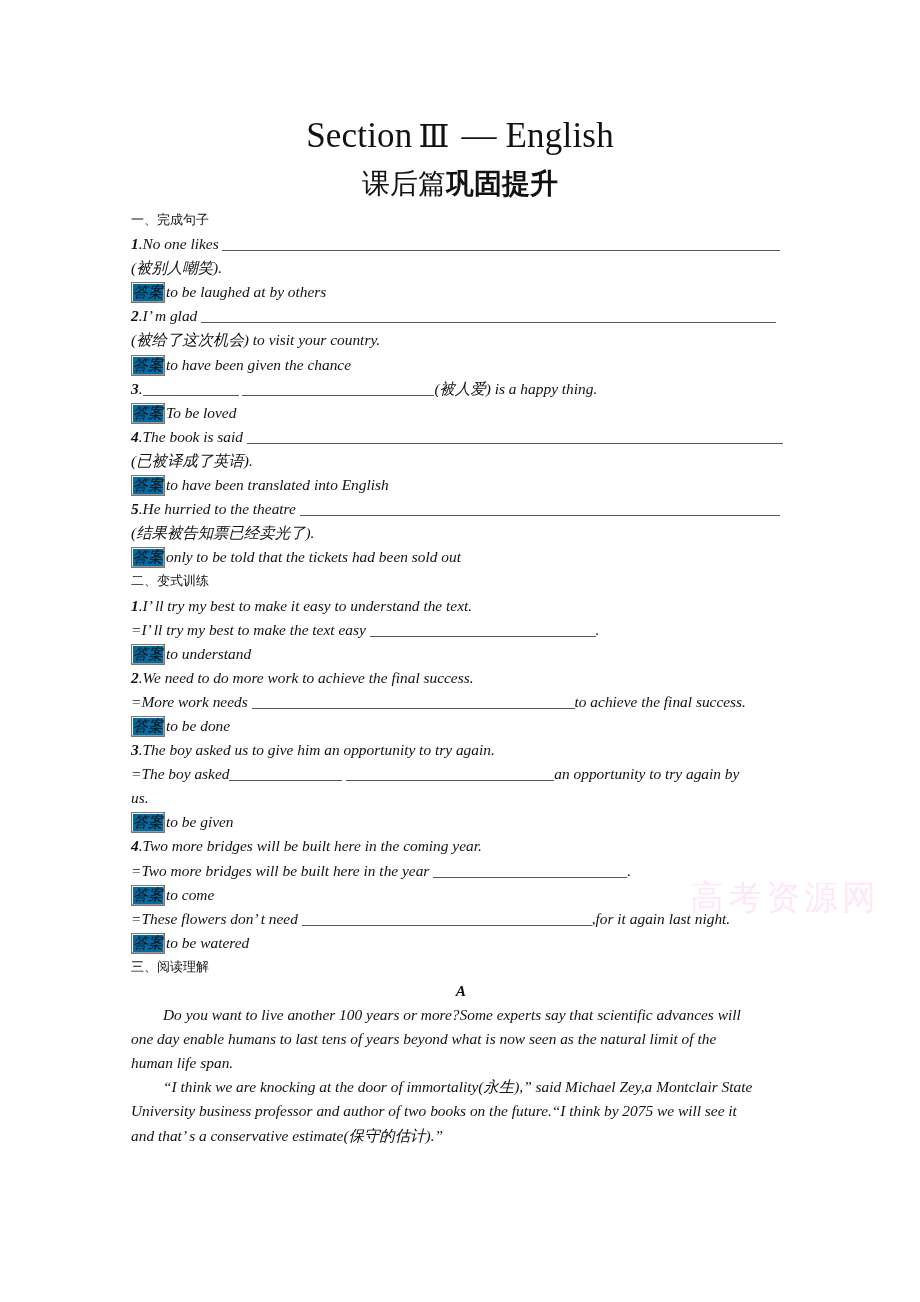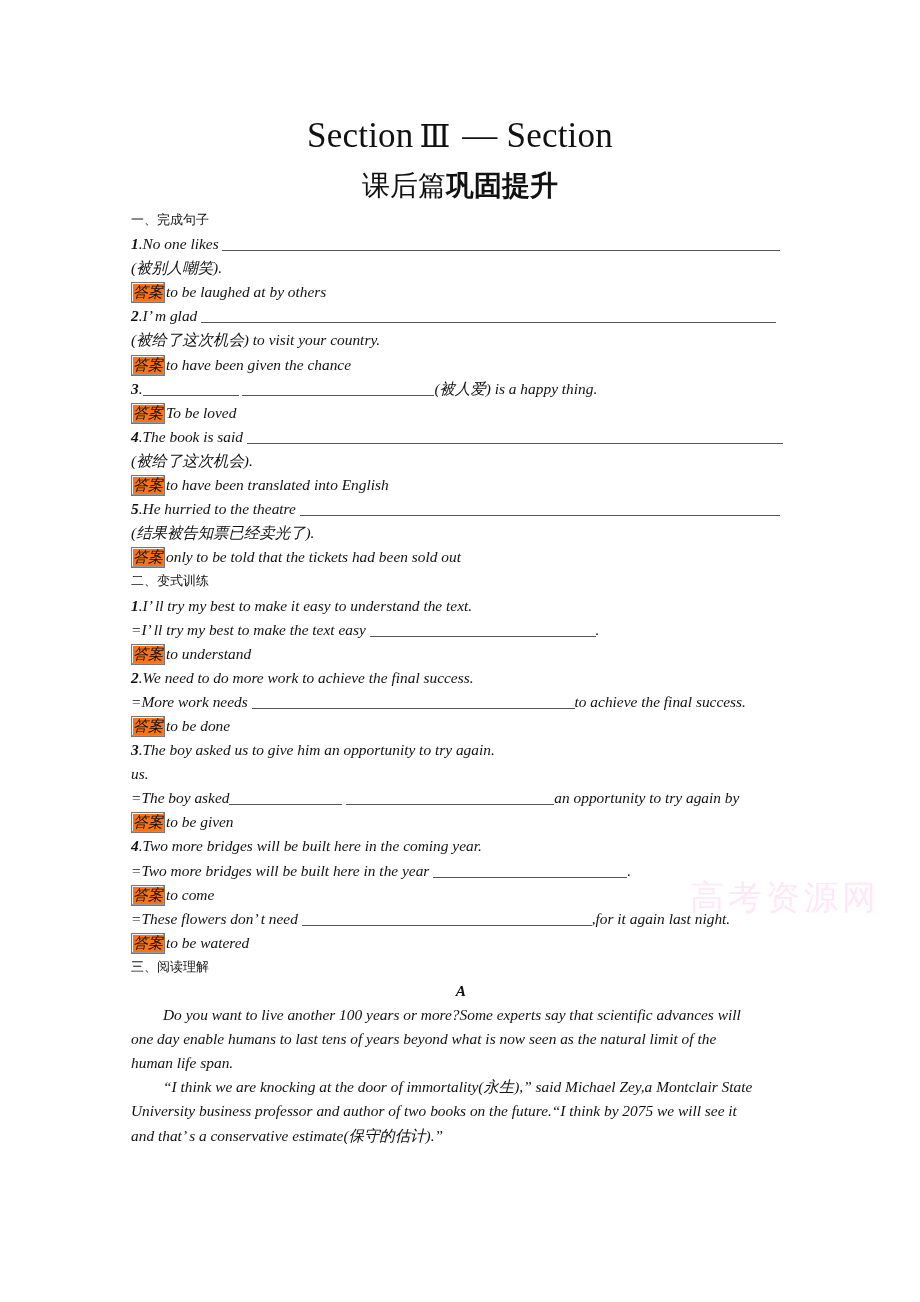--- a/index.html
+++ b/index.html
@@ -10,58 +10,58 @@
     }
     .page { position: absolute; left: 0; top: 0; width: 920px; height: 1302px; }
     .title {
       position: absolute; left: 0; top: 113px; width: 920px; text-align: center;
       font-size: 35px; line-height: 46px; letter-spacing: 0.2px;
     }
     .title .roman { font-size: 32px; margin: 0 10px 0 6px; letter-spacing: 2px; }
     .subtitle {
       position: absolute; left: 0; top: 166px; width: 920px; text-align: center;
       font-size: 28px; line-height: 40px;
-      font-family: Liberation Serif, serif;
+      font-family: Liberation Mono, monospace;
     }
     .subtitle .light { font-weight: normal; }
     .subtitle .bold { font-weight: bold; }
     .content { position: absolute; left: 131px; top: 208px; width: 660px; }
     .line {
       height: 24.1px; line-height: 24px; font-size: 15.4px; white-space: nowrap;
       position: relative;
       font-style: italic;
     }
     .section-h {
       font-family: "DejaVu Sans", sans-serif; font-size: 13px; height: 24.1px; line-height: 24px;
     }
     .num { font-weight: bold; }
     .blank {
       display: inline-block; border-bottom: 1px solid #555; height: 14px; vertical-align: baseline;
       margin-bottom: -2px;
     }
     .ans {
-      display: inline-block; background: #f97316; border: 1px solid #777;
+      display: inline-block; background: #0369a1; border: 1px solid #777;
       font-family: "DejaVu Sans", sans-serif; font-size: 15px; line-height: 19px;
       padding: 0 1px; margin-right: 1px; vertical-align: middle; position: relative; top: -1px;
       box-shadow: inset -1px -1px 0 #999, inset 1px 1px 0 #f4f4f4;
     }
     .center-a { text-align: center; font-weight: bold; }
     .para { text-indent: 32px; }
     .watermark {
       position: absolute; left: 690px; top: 875px; font-family: "DejaVu Sans", sans-serif;
       font-size: 34px; color: #ffd6f0; letter-spacing: 4px; opacity: 0.55;
     }
   </style>
 </head>
 <body>
 
 <div class="page">
 
   <div class="title">
-    <span>Section</span><span class="roman">Ⅲ</span><span>— Section</span>
+    <span>Section</span><span class="roman">Ⅲ</span><span>— English</span>
   </div>
   <div class="subtitle">
     <span class="light">课后篇</span><span class="bold">巩固提升</span>
   </div>
 
   <div class="content">
 
     <div class="section-h">一、完成句子</div>
 
     <div class="line"><span class="num">1</span><span>.No one likes </span><span class="blank" style="width:558px"></span></div>
@@ -69,40 +69,40 @@
     <div class="line"><span class="ans">答案</span><span>to be laughed at by others</span></div>
 
     <div class="line"><span class="num">2</span><span>.I’ m glad </span><span class="blank" style="width:575px"></span></div>
     <div class="line">(被给了这次机会) to visit your country.</div>
     <div class="line"><span class="ans">答案</span><span>to have been given the chance</span></div>
 
     <div class="line"><span class="num">3</span><span>.</span><span class="blank" style="width:96px"></span> <span class="blank" style="width:192px"></span><span>(被人爱) is a happy thing.</span></div>
     <div class="line"><span class="ans">答案</span><span>To be loved</span></div>
 
     <div class="line"><span class="num">4</span><span>.The book is said </span><span class="blank" style="width:536px"></span></div>
-    <div class="line">(被给了这次机会).</div>
+    <div class="line">(已被译成了英语).</div>
     <div class="line"><span class="ans">答案</span><span>to have been translated into English</span></div>
 
     <div class="line"><span class="num">5</span><span>.He hurried to the theatre </span><span class="blank" style="width:480px"></span></div>
     <div class="line">(结果被告知票已经卖光了).</div>
     <div class="line"><span class="ans">答案</span><span>only to be told that the tickets had been sold out</span></div>
 
     <div class="section-h">二、变式训练</div>
 
     <div class="line"><span class="num">1</span><span>.I’ ll try my best to make it easy to understand the text.</span></div>
     <div class="line"><span>=I’ ll try my best to make the text easy </span><span class="blank" style="width:226px"></span><span>.</span></div>
     <div class="line"><span class="ans">答案</span><span>to understand</span></div>
 
     <div class="line"><span class="num">2</span><span>.We need to do more work to achieve the final success.</span></div>
     <div class="line"><span>=More work needs </span><span class="blank" style="width:323px"></span><span>to achieve the final success.</span></div>
     <div class="line"><span class="ans">答案</span><span>to be done</span></div>
 
     <div class="line"><span class="num">3</span><span>.The boy asked us to give him an opportunity to try again.</span></div>
+    <div class="line"><span>=The boy asked</span><span class="blank" style="width:113px"></span> <span class="blank" style="width:208px"></span><span>an opportunity to try again by</span></div>
     <div class="line">us.</div>
-    <div class="line"><span>=The boy asked</span><span class="blank" style="width:113px"></span> <span class="blank" style="width:208px"></span><span>an opportunity to try again by</span></div>
     <div class="line"><span class="ans">答案</span><span>to be given</span></div>
 
     <div class="line"><span class="num">4</span><span>.Two more bridges will be built here in the coming year.</span></div>
     <div class="line"><span>=Two more bridges will be built here in the year </span><span class="blank" style="width:194px"></span><span>.</span></div>
     <div class="line"><span class="ans">答案</span><span>to come</span></div>
 
     <div class="line"><span>=These flowers don’ t need </span><span class="blank" style="width:290px"></span><span>,for it again last night.</span></div>
     <div class="line"><span class="ans">答案</span><span>to be watered</span></div>
 
     <div class="section-h">三、阅读理解</div>

